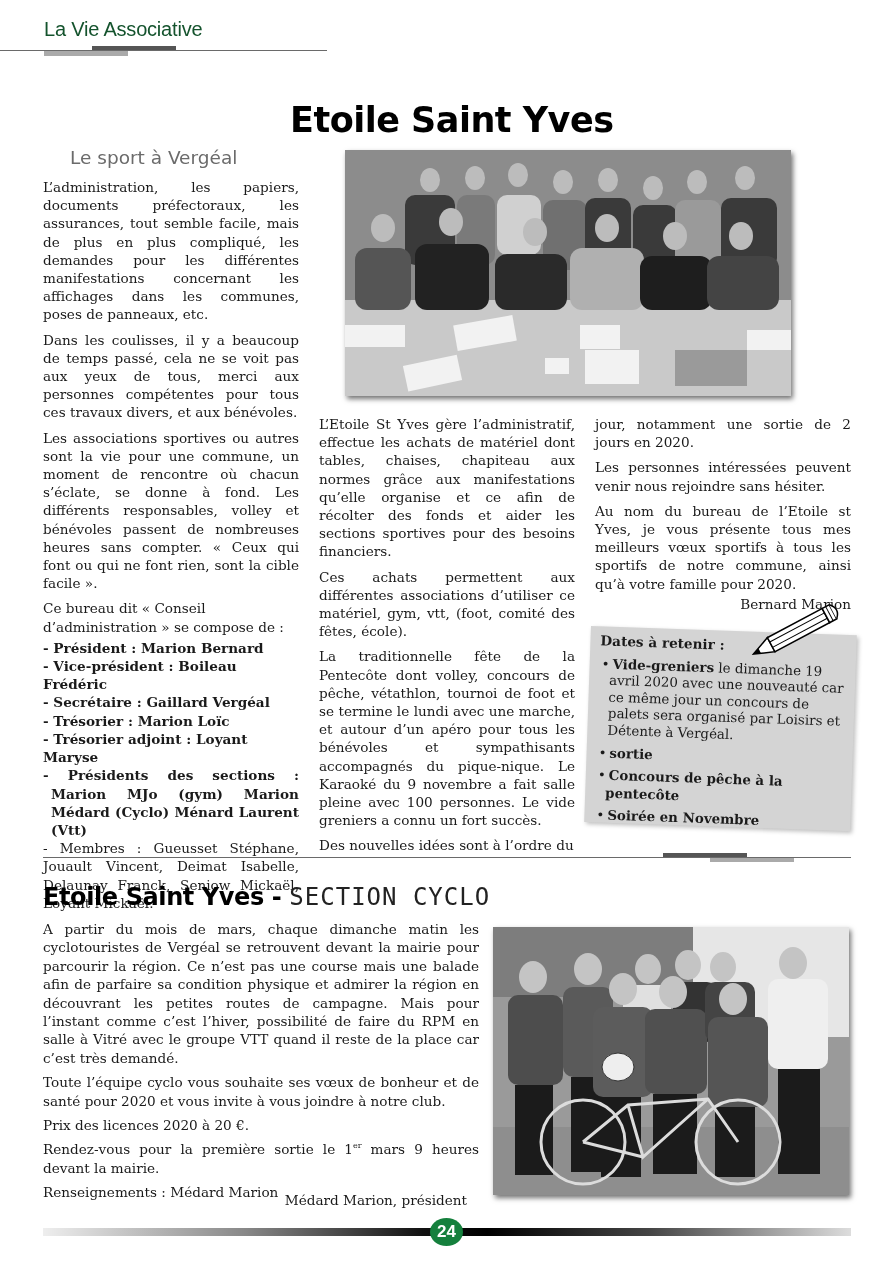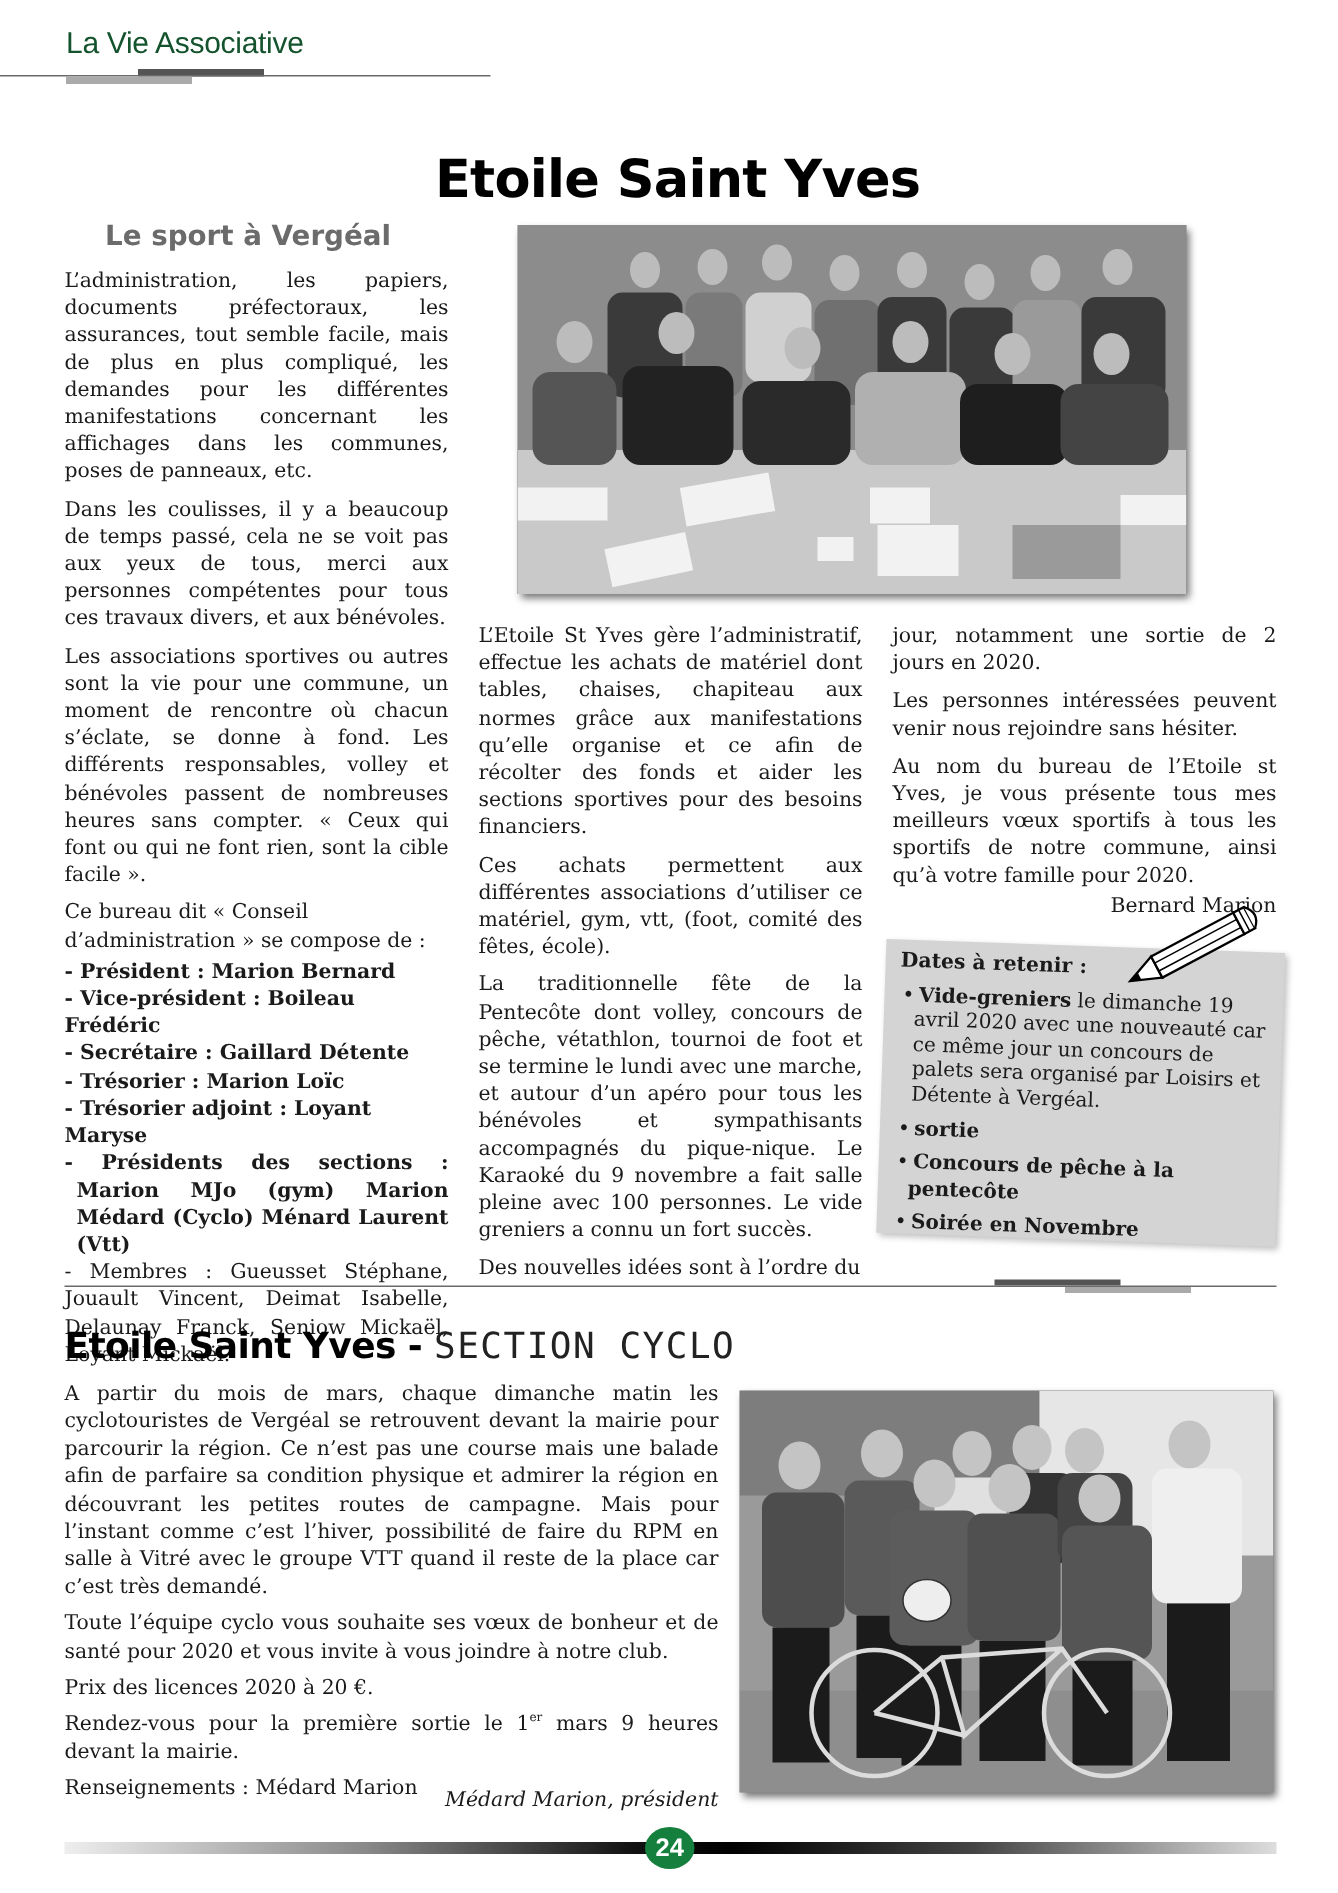--- a/index.html
+++ b/index.html
@@ -13,21 +13,21 @@
   .head-bar-light { position: absolute; left: 44px; top: 51px; width: 84px; height: 5px; background: #aaa; }
 
   .main-title { position: absolute; left: 290px; top: 100px; font-family: "DejaVu Sans", sans-serif; font-weight: bold; font-size: 35px; color: #000; letter-spacing: -0.5px; }
 
   .col { position: absolute; font-size: 13.6px; line-height: 18.2px; text-align: justify; }
   .col p { margin-bottom: 7px; }
   .col-left { left: 43px; top: 178px; width: 256px; }
   .col-mid { left: 319px; top: 415px; width: 256px; }
   .col-right { left: 595px; top: 415px; width: 256px; }
 
-  .subtitle { position: absolute; left: 70px; top: 147px; font-family: "DejaVu Sans", sans-serif; font-weight: bold; font-size: 18.5px; color: #6b6b6b; }
+  .subtitle { position: absolute; left: 70px; top: 147px; font-family: "DejaVu Sans", sans-serif; font-weight: normal; font-size: 18.5px; color: #6b6b6b; }
 
   .roles { list-style: none; font-weight: bold; }
   .roles li { text-align: left; }
   .roles li.wrap { padding-left: 8px; text-indent: -8px; text-align: justify; }
   .members { text-align: justify; }
   .signature { text-align: right; }
 
   .photo { position: absolute; background: #8a8a8a; box-shadow: 2px 3px 5px rgba(0,0,0,0.55); overflow: hidden; }
   .photo-team { left: 345px; top: 150px; width: 446px; height: 246px; }
   .photo-cyclo { left: 493px; top: 927px; width: 356px; height: 268px; }
@@ -47,21 +47,21 @@
   .sep-bar-light { position: absolute; left: 710px; top: 858px; width: 84px; height: 4px; background: #aaa; }
 
   .cyclo-title { position: absolute; left: 43px; top: 883px; font-family: "DejaVu Sans", sans-serif; font-weight: bold; font-size: 24px; color: #000; letter-spacing: -0.4px; }
   .cyclo-sub { font-family: "DejaVu Sans Mono", monospace; font-weight: normal; font-size: 24px; letter-spacing: 1px; color: #222; }
 
   .cyclo-text { position: absolute; left: 43px; top: 920px; width: 436px; font-size: 13.6px; line-height: 18.4px; text-align: justify; }
   .cyclo-text p { margin-bottom: 6px; }
   .cyclo-text sup { font-size: 8px; vertical-align: super; line-height: 0; }
   .cyclo-foot { position: relative; height: 22px; }
   .cyclo-foot .left { position: absolute; left: 0; top: 0; }
-  .cyclo-foot .right { position: absolute; right: 0; top: 8px; font-style: italic; }
+  .cyclo-foot .right { position: absolute; right: 12px; top: 8px; }
 
   
   .footer-bar { position: absolute; left: 43px; top: 1228px; width: 808px; height: 8px;
     background: linear-gradient(to right, #eee 0%, #888 25%, #111 47%, #000 55%, #444 75%, #ddd 100%); }
   .page-num { position: absolute; left: 430px; top: 1218px; width: 33px; height: 28px; border-radius: 50%; background: #15803d; color: #fff; font-family: "Liberation Sans", sans-serif; font-weight: bold; font-size: 17px; text-align: center; line-height: 28px; }
 </style>
 </head>
 <body>
 
 <div class="running-head">La Vie Associative</div>
@@ -120,21 +120,21 @@
 </div>
 
 <div class="col col-left">
   <p>L’administration, les papiers, documents préfectoraux, les assurances, tout semble facile, mais de plus en plus compliqué, les demandes pour les différentes manifestations concernant les affichages dans les communes, poses de panneaux, etc.</p>
   <p>Dans les coulisses, il y a beaucoup de temps passé, cela ne se voit pas aux yeux de tous, merci aux personnes compétentes pour tous ces travaux divers, et aux bénévoles.</p>
   <p>Les associations sportives ou autres sont la vie pour une commune, un moment de rencontre où chacun s’éclate, se donne à fond. Les différents responsables, volley et bénévoles passent de nombreuses heures sans compter. « Ceux qui font ou qui ne font rien, sont la cible facile ».</p>
   <p style="margin-bottom:3px; text-align:left;">Ce bureau dit « Conseil d’administration » se compose de :</p>
   <ul class="roles">
     <li>- Président : Marion Bernard</li>
     <li>- Vice-président : Boileau Frédéric</li>
-    <li>- Secrétaire : Gaillard Détente</li>
+    <li>- Secrétaire : Gaillard Vergéal</li>
     <li>- Trésorier : Marion Loïc</li>
     <li>- Trésorier adjoint : Loyant Maryse</li>
     <li class="wrap">- Présidents des sections : Marion MJo (gym) Marion Médard (Cyclo) Ménard Laurent (Vtt)</li>
   </ul>
   <div class="members">- Membres : Gueusset Stéphane, Jouault Vincent, Deimat Isabelle, Delaunay Franck, Seniow Mickaël, Loyant Mickaël.</div>
 </div>
 
 <div class="col col-mid">
   <p>L’Etoile St Yves gère l’administratif, effectue les achats de matériel dont tables, chaises, chapiteau aux normes grâce aux manifestations qu’elle organise et ce afin de récolter des fonds et aider les sections sportives pour des besoins financiers.</p>
   <p>Ces achats permettent aux différentes associations d’utiliser ce matériel, gym, vtt, (foot, comité des fêtes, école).</p>

